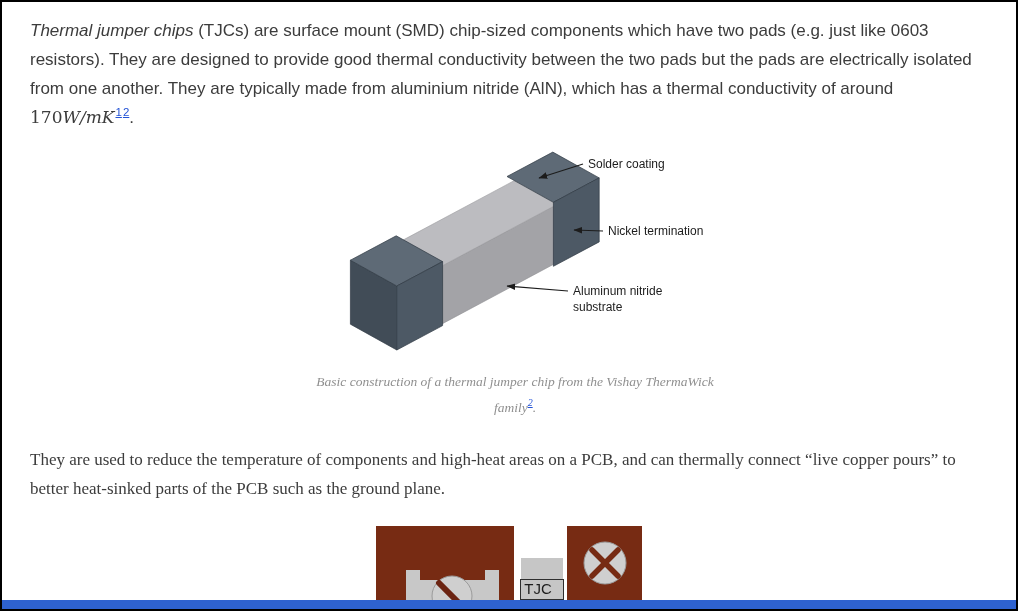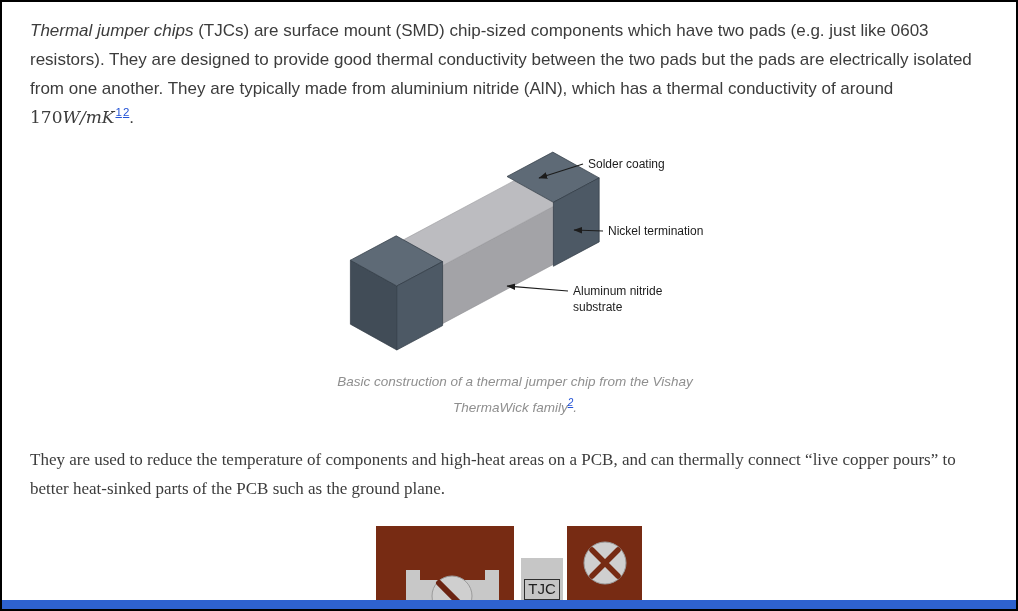--- a/index.html
+++ b/index.html
@@ -18,37 +18,37 @@
   sup.fn { line-height:0; }
   sup.fn a {
     color:#2453d6; font-size:11.5px; text-decoration:underline;
     cursor:pointer; margin-left:1px;
   }
   .figure-block { width:430px; margin:12px auto 0 auto; }
   .chip-svg text { font-size:12px; fill:#1c1c1c; font-family:"Liberation Sans", sans-serif; }
   .leader { stroke:#1c1c1c; stroke-width:1.1; fill:none; }
   .caption {
     max-width:430px; margin:8px auto 0 auto; text-align:center;
-    font-style:italic; color:#8f8f8f; font-size:13.5px; line-height:21px;
+    font-style:italic; color:#8f8f8f; font-size:13.5px; line-height:21px;font-family:Liberation Serif, serif;
   }
   .caption sup a { color:#2453d6; font-size:10px; text-decoration:underline; font-style:italic; }
   .para2 { margin-top:27px;font-family:Liberation Serif, serif; }
   
   .pour { position:absolute; background:#772b13; }
   .pour-left  { left:374px; top:524px; width:138px; height:87px; }
   .pour-right { left:565px; top:524px; width:75px;  height:87px; }
   .pad-shape { position:absolute; left:30px; top:44px; }
   .screw-svg { position:absolute; left:0; top:0; }
   .tjc-body {
     position:absolute; left:519px; top:556px; width:42px; height:55px;
     background:#c6c6c6; display:flex; justify-content:center; align-items:flex-start;
   }
   .tjc-label {
     margin-top:21px; font-size:15px; color:#1e1e1e;
-    border:1.5px solid #2e2e2e; padding:0 3px 1px 3px; line-height:18px;
+    border:1.5px solid #2e2e2e; padding:0 11px 1px 3px; line-height:18px;
   }
   .bottom-bar {
     position:absolute; left:0; right:0; bottom:0; height:9px;
     background:#2e62d0; z-index:5;
   }
 </style>
 </head>
 <body>
 
 <div class="page">

